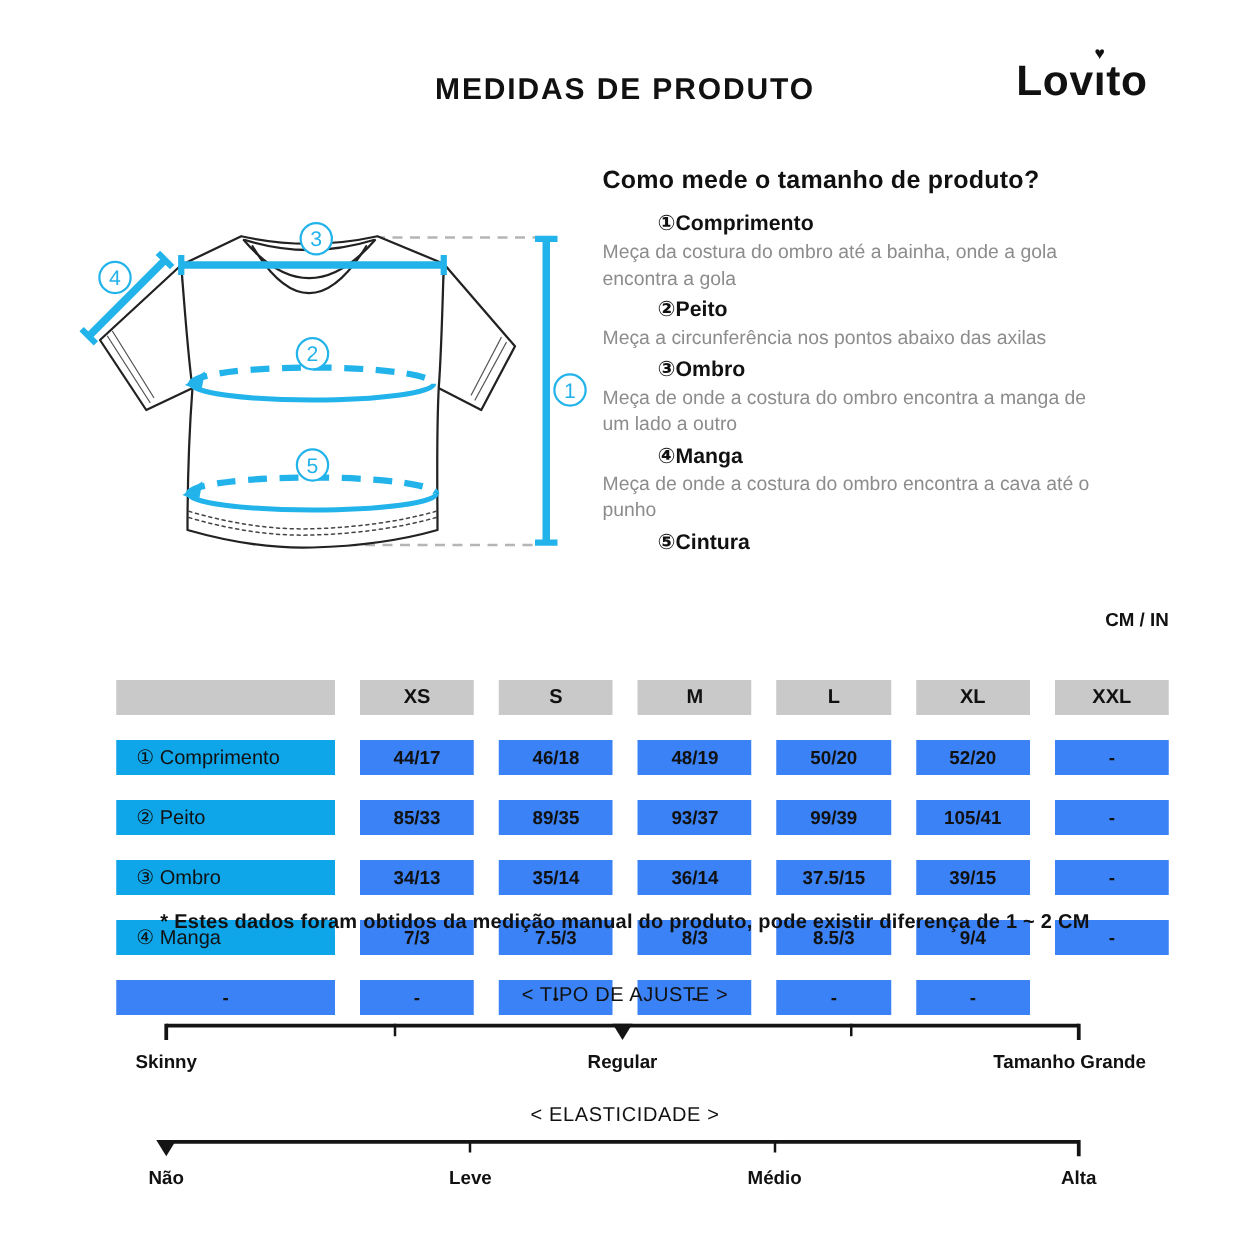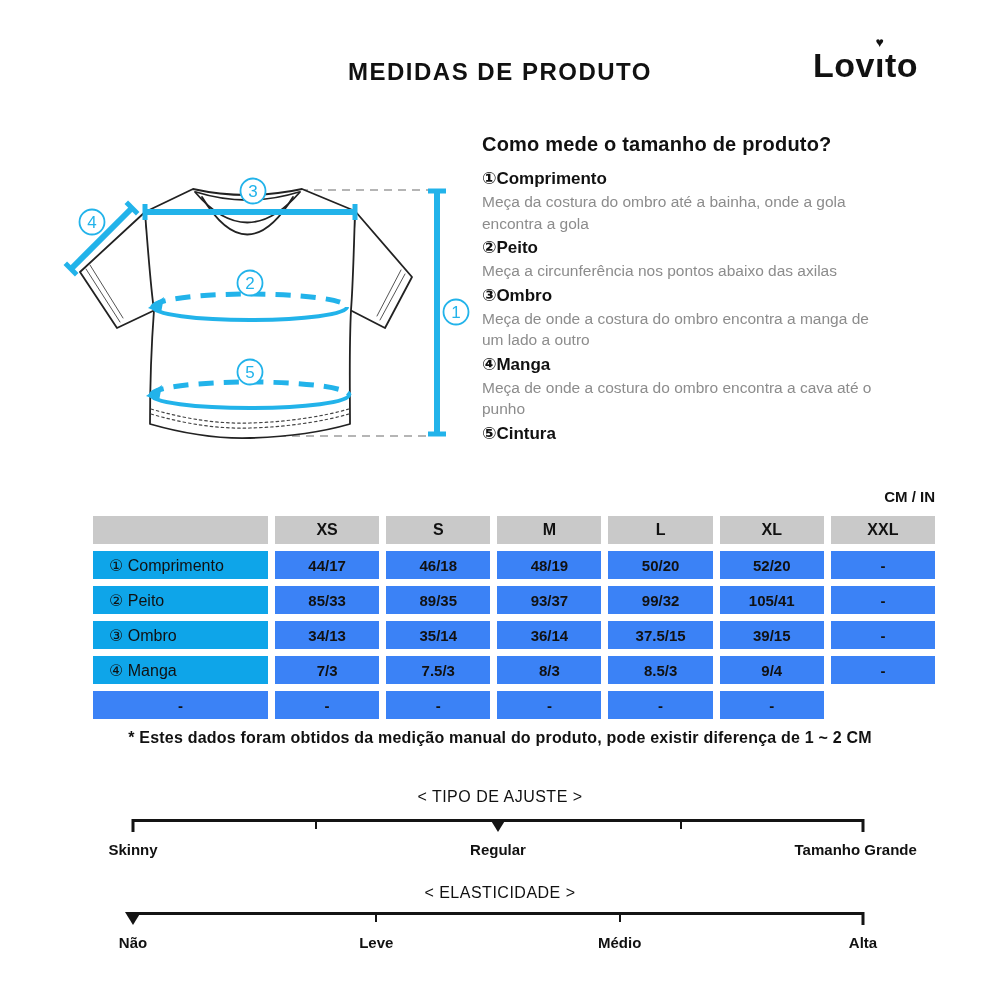--- a/index.html
+++ b/index.html
@@ -15,28 +15,28 @@
           letter-spacing:0.5px; white-space:nowrap; }
   .logo-i { position:relative; display:inline-block; }
   .logo-heart { position:absolute; left:50%; top:-11px; transform:translateX(-50%);
                 font-size:14px; line-height:1; }
   
   .diagram { position:absolute; left:50px; top:150px; }
   
   .guide { position:absolute; left:482px; top:131px; width:458px; }
   .guide h2 { font-size:20px; font-weight:bold; line-height:26px; margin-bottom:10px; letter-spacing:0.2px; }
   .guide dl { width:412px; }
-  .guide dt { font-size:17px; font-weight:bold; line-height:24px; margin-top:2px; }
+  .guide dt { font-size:17px; font-weight:bold; line-height:24px; margin-top:2px;margin-left:44px; }
   .guide dd { font-size:15.5px; line-height:21.5px; color:#8c8c8c; }
   
   .unit { position:absolute; top:488px; left:635px; width:300px; text-align:right;
           font-size:15px; font-weight:bold; }
   
-  .size-table { position:absolute; left:93px; top:516px; width:842px;
-                display:grid; grid-template-columns:175px repeat(6,1fr); gap:7px; }
+  .size-table { position:absolute; left:93px; top:544px; width:842px;
+                display:grid; grid-template-columns:175px repeat(6,1fr); gap:20px; }
   .cell { height:28px; display:flex; align-items:center; justify-content:center; font-size:15px; }
   .cell.hd { background:#c9c9c9; font-weight:bold; font-size:16px; }
   .cell.rowlab { background:#0ea5e9; justify-content:flex-start; padding-left:16px;
                  font-size:16px; font-weight:normal; }
   .cell.val { background:#3b82f6; font-weight:bold; }
   
   .footnote { position:absolute; left:0; right:0; top:729px; text-align:center;
               font-size:16px; font-weight:bold; letter-spacing:0.2px; }
   
   .slider-title { position:absolute; left:0; right:0; text-align:center;
@@ -170,21 +170,21 @@
     <div class="cell val">46/18</div>
     <div class="cell val">48/19</div>
     <div class="cell val">50/20</div>
     <div class="cell val">52/20</div>
     <div class="cell val">-</div>
 
     <div class="cell rowlab">② Peito</div>
     <div class="cell val">85/33</div>
     <div class="cell val">89/35</div>
     <div class="cell val">93/37</div>
-    <div class="cell val">99/32</div>
+    <div class="cell val">99/39</div>
     <div class="cell val">105/41</div>
     <div class="cell val">-</div>
 
     <div class="cell rowlab">③ Ombro</div>
     <div class="cell val">34/13</div>
     <div class="cell val">35/14</div>
     <div class="cell val">36/14</div>
     <div class="cell val">37.5/15</div>
     <div class="cell val">39/15</div>
     <div class="cell val">-</div>

